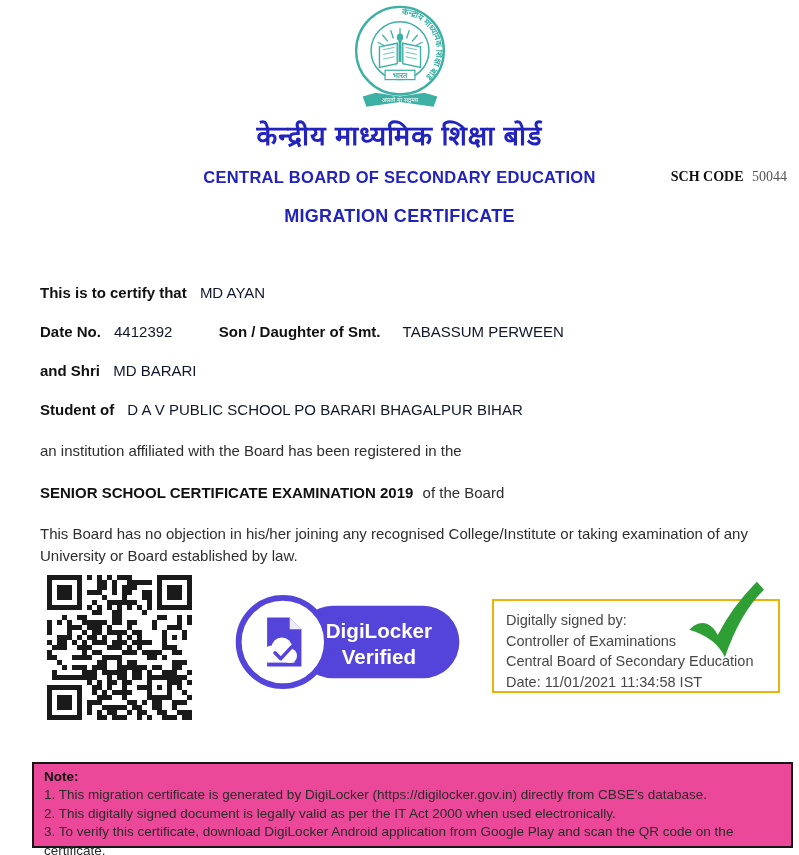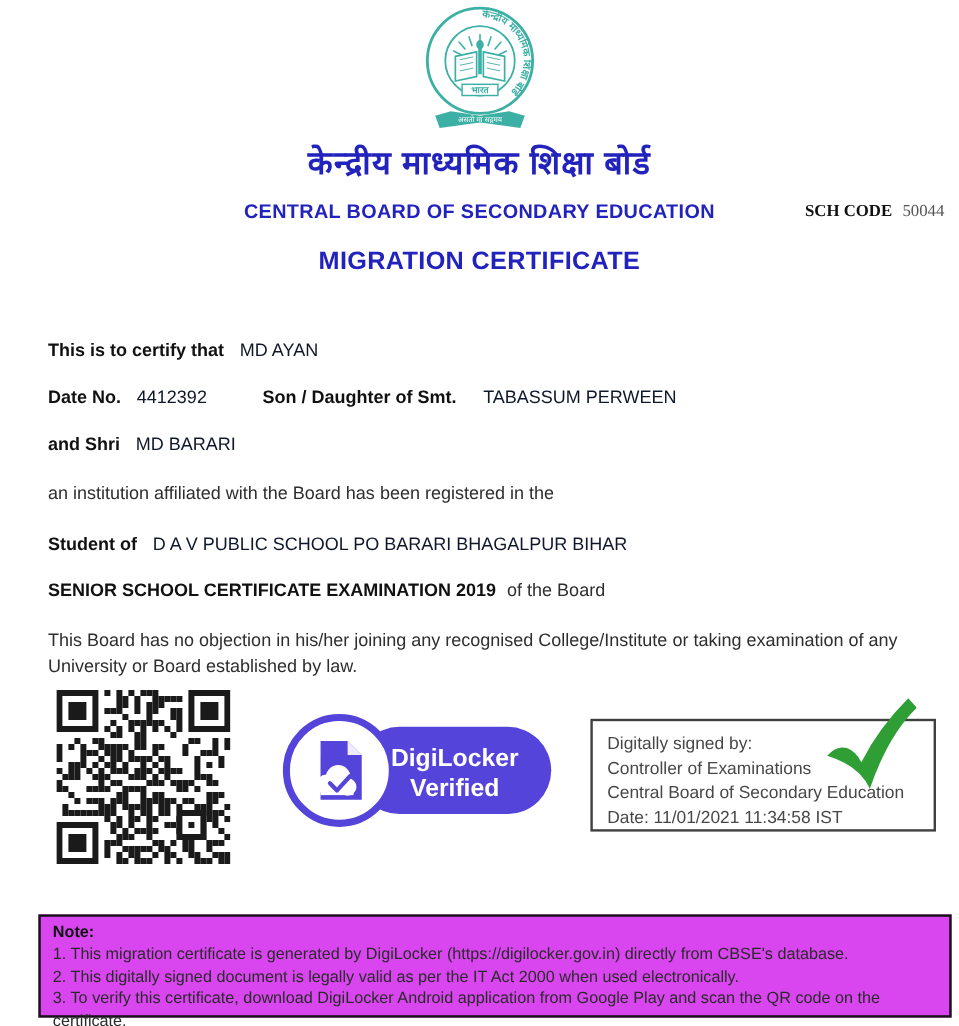--- a/index.html
+++ b/index.html
@@ -10,42 +10,42 @@
   
   .logo-wrap { position:absolute; top:4px; left:0; width:799px; text-align:center; }
   .hindi-title { position:absolute; top:116px; left:0; width:799px; text-align:center;
                  font-size:27px; font-weight:bold; color:#2222bd; letter-spacing:1px; }
   .org-row { position:absolute; top:168px; left:0; width:799px; text-align:center; }
   .org-name { font-size:16.5px; font-weight:bold; color:#2222bd; letter-spacing:.3px; }
   .sch-code { position:absolute; top:169px; right:12px; font-size:14px;font-family:Liberation Serif, serif; }
   .sch-code .lbl { font-weight:bold; color:#111; }
   .sch-code .val { color:#555; margin-left:5px; }
   .doc-title { position:absolute; top:206px; left:0; width:799px; text-align:center;
-               font-size:21px; font-weight:bold; color:#2222bd; letter-spacing:.3px; }
+               font-size:18px; font-weight:bold; color:#2222bd; letter-spacing:.3px; }
 
   
   .body-text { position:absolute; top:284px; left:40px; width:734px; font-size:15px; }
   .line { margin-bottom:22px; min-height:17px; }
   .line .b { font-weight:bold; color:#111; }
   .line .v { color:#0f172a; margin-left:9px; }
   .line .gap { display:inline-block; width:38px; }
   .para { color:#2e2e2e; line-height:22px; margin-bottom:22px; }
 
   
   .verify-row { position:absolute; top:569px; left:0; width:652px; height:175px; }
   .qr { position:absolute; left:47px; top:6px; width:145px; height:145px; }
   .badge { position:absolute; left:231px; top:22px; }
   .sigbox { position:absolute; left:492px; top:30px; width:288px; height:94px;
-            border:2px solid #404040; background:#fff; padding:9px 12px;
+            border:2px solid #eab308; background:#fff; padding:9px 12px;
             font-size:14.5px; color:#474747; line-height:20.5px; }
   .sig-check { position:absolute; left:684px; top:10px; width:80px; height:82px; }
 
   
   .note-box { position:absolute; left:32px; top:762px; width:761px; height:86px;
-              border:2px solid #151515; background:#d946ef; padding:5px 10px; }
+              border:2px solid #151515; background:#ec4899; padding:5px 10px; }
   .note-label { font-size:13.5px; font-weight:bold; color:#111; margin-bottom:2px; }
   .note-item { font-size:13.5px; color:#2a2a2a; line-height:18.5px; }
 </style>
 </head>
 <body>
 
 <div class="page">
 
   <div class="logo-wrap">
     <svg width="112" height="112" viewBox="0 0 120 120">
@@ -114,25 +114,25 @@
       <span class="v">4412392</span>
       <span class="gap"></span>
       <span class="b">Son / Daughter of Smt.</span>
       <span class="v midv" style="margin-left:18px;">TABASSUM PERWEEN</span>
     </div>
     <div class="line">
       <span class="b">and Shri</span>
       <span class="v">MD BARARI</span>
     </div>
     <div class="line">
-      <span class="para">an institution affiliated with the Board has been registered in the</span>
-    </div>
-    <div class="line">
       <span class="b">Student of</span>
       <span class="v">D A V PUBLIC SCHOOL PO BARARI BHAGALPUR BIHAR</span>
+    </div>
+    <div class="line">
+      <span class="para">an institution affiliated with the Board has been registered in the</span>
     </div>
     <div class="line">
       <span class="b">SENIOR SCHOOL CERTIFICATE EXAMINATION 2019</span>
       <span class="v" style="margin-left:5px;color:#2e2e2e;">of the Board</span>
     </div>
     <div class="para">This Board has no objection in his/her joining any recognised College/Institute or taking examination of any University or Board established by law.</div>
   </div>
 
   <div class="verify-row">
 

